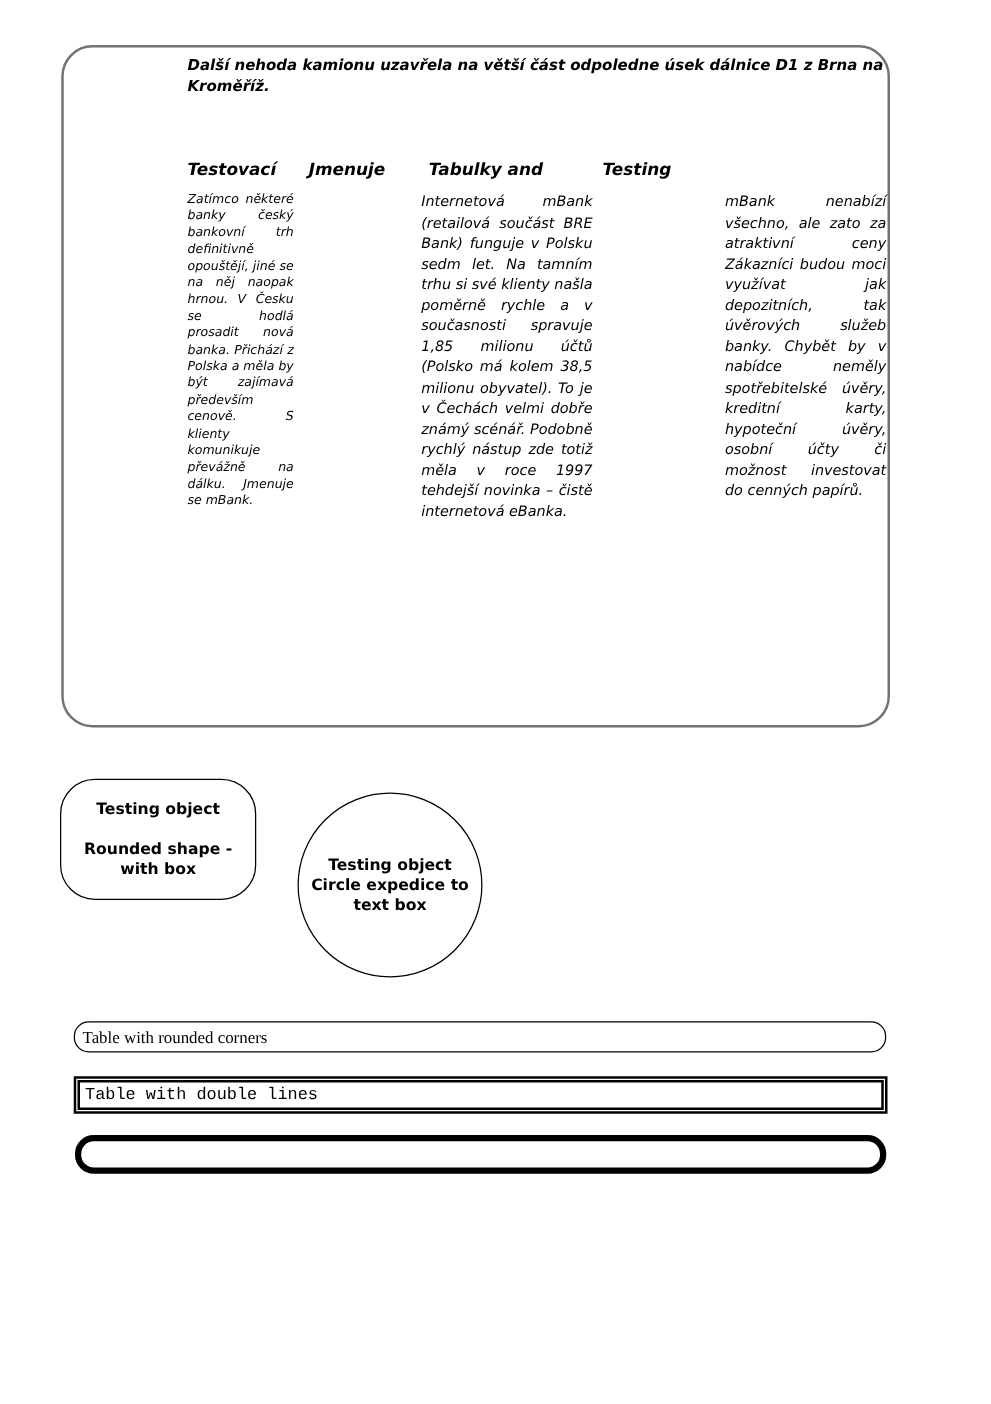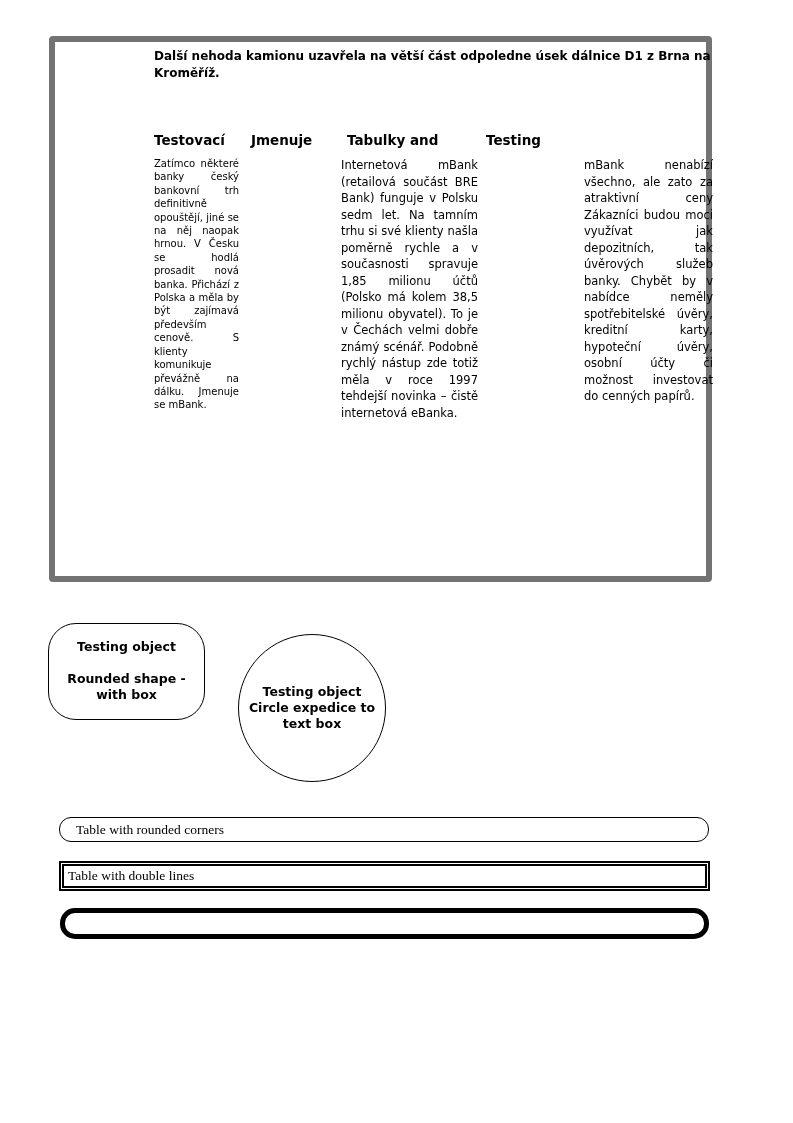--- a/index.html
+++ b/index.html
@@ -3,22 +3,23 @@
 <meta charset="utf-8">
 <style>
   * { margin: 0; padding: 0; box-sizing: border-box; }
   html, body { width: 793px; height: 1123px; background: #ffffff; position: relative; }
   body { font-family: "DejaVu Sans", sans-serif; color: #000; }
 
   
   .main-frame {
     position: absolute; left: 49px; top: 36px;
     width: 663px; height: 546px;
-    border: 6px solid #737373; border-radius: 4px;
+    border: 2px solid #737373; border-radius: 25px;
     background: #fff;
+    font-style: italic;
   }
   .headline {
     position: absolute; left: 99px; top: 6px; width: 560px;
     font-size: 12px; font-weight: bold; line-height: 17px;
   }
   .intro {
     position: absolute; left: 99px; top: 47px; width: 560px;
     font-size: 12.5px; line-height: 21px;
   }
   .tabs-row { position: absolute; left: 0; top: 90px; width: 100%; height: 18px; }
@@ -55,28 +56,28 @@
     max-width: 132px; font-size: 12.5px; font-weight: bold; line-height: 16px;
   }
 
   
   .table-rounded {
     position: absolute; left: 59px; top: 817px;
     width: 650px; height: 25px;
     border: 1px solid #000; border-radius: 12px;
     display: flex; align-items: center;
     font-family: "Liberation Serif", serif; font-size: 13.5px;
-    padding-left: 16px; background: #fff;
+    padding-left: 6px; background: #fff;
   }
   .table-double {
     position: absolute; left: 59px; top: 861px;
     width: 651px; height: 30px;
     border: 5px double #000;
     display: flex; align-items: center;
-    font-family: Liberation Serif, serif; font-size: 13.5px;
+    font-family: Liberation Mono, monospace; font-size: 13.5px;
     padding-left: 4px; background: #fff;
   }
   .pill-thick {
     position: absolute; left: 60px; top: 908px;
     width: 649px; height: 31px;
     border: 5px solid #000; border-radius: 15px;
     background: #fff;
   }
 </style>
 </head>

